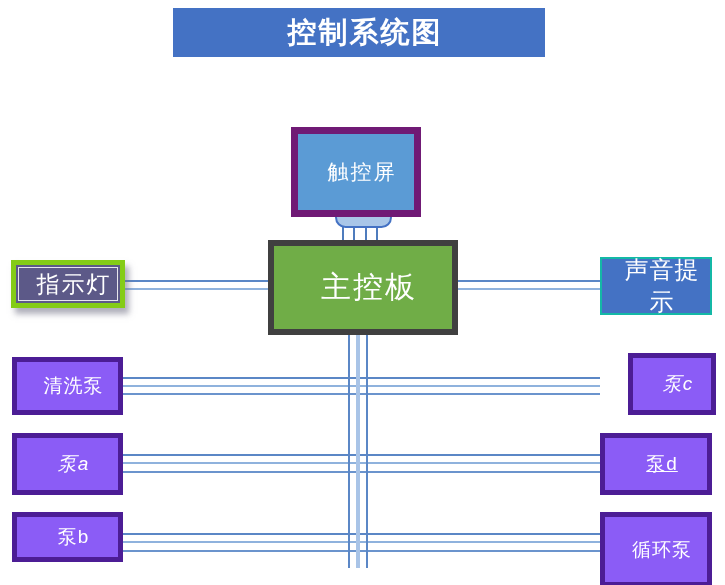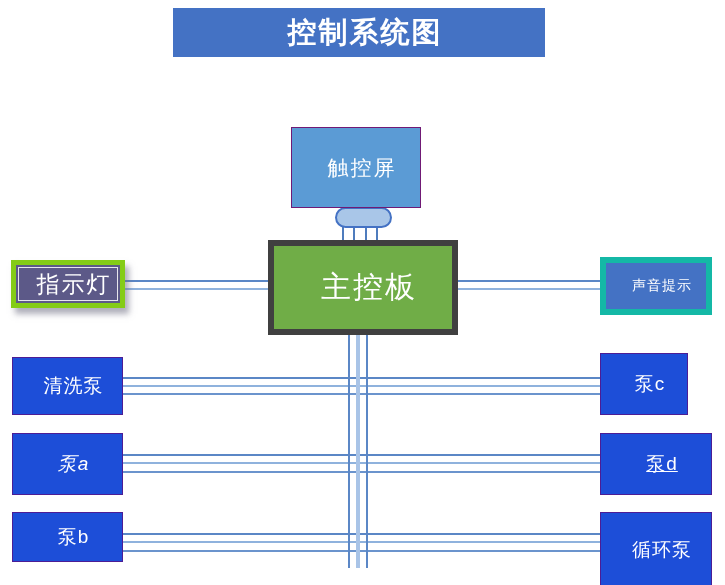--- a/index.html
+++ b/index.html
@@ -26,23 +26,23 @@
     padding-left: 12px;
   }
   .title-bar {
     left: 173px; top: 8px; width: 372px; height: 49px;
     background: #4472c4;
     font-size: 29px;
     font-weight: bold;
     letter-spacing: 2px;
   }
   .touchscreen {
-    left: 291px; top: 127px; width: 130px; height: 81px;
+    left: 291px; top: 127px; width: 130px; height: 90px;
     background: #5b9bd5;
-    border: 1px solid #701a75;
+    border: 7px solid #701a75;
     font-size: 21px;
     letter-spacing: 2px;
   }
   .mainboard {
     left: 268px; top: 240px; width: 190px; height: 95px;
     background: #70ad47;
     border: 6px solid #404040;
     font-size: 30px;
     letter-spacing: 2px;
   }
@@ -58,34 +58,34 @@
   .indicator::after {
     content: "";
     position: absolute;
     left: 2px; top: 2px; right: 2px; bottom: 2px;
     border: 1px solid rgba(255,255,255,0.85);
     pointer-events: none;
   }
   .sound {
     left: 600px; top: 257px; width: 112px; height: 58px;
     background: #4472c4;
-    border: 6px solid #14b8a6;
-    font-size: 14px;
+    border: 2px solid #14b8a6;
+    font-size: 24px;
     letter-spacing: 1px;
   }
   .pump {
-    background: #1d4ed8;
-    border: 1px solid #4c1d95;
+    background: #8b5cf6;
+    border: 5px solid #4c1d95;
     font-size: 19px;
     letter-spacing: 1px;
   }
   .pump.wash { left: 12px;  top: 357px; width: 111px; height: 58px; }
   .pump.pa   { left: 12px;  top: 433px; width: 111px; height: 62px; font-style: italic; }
   .pump.pb   { left: 12px;  top: 512px; width: 111px; height: 50px; }
-  .pump.pc   { left: 600px; top: 353px; width: 88px; height: 62px; }
+  .pump.pc   { left: 628px; top: 353px; width: 88px; height: 62px; font-style: italic; }
   .pump.pd   { left: 600px; top: 433px; width: 112px; height: 62px; text-decoration: underline; }
   .pump.circ { left: 600px; top: 512px; width: 112px; height: 75px; }
 
   .wire { position: absolute; }
   .wire.h { height: 2px; }
   .wire.v { width: 2px; }
   .c1 { background: #5b87c6; }
   .c2 { background: #8fb2dd; }
   .c3 { background: #6b94cd; }
   .c4 { background: #4f7cbd; }

